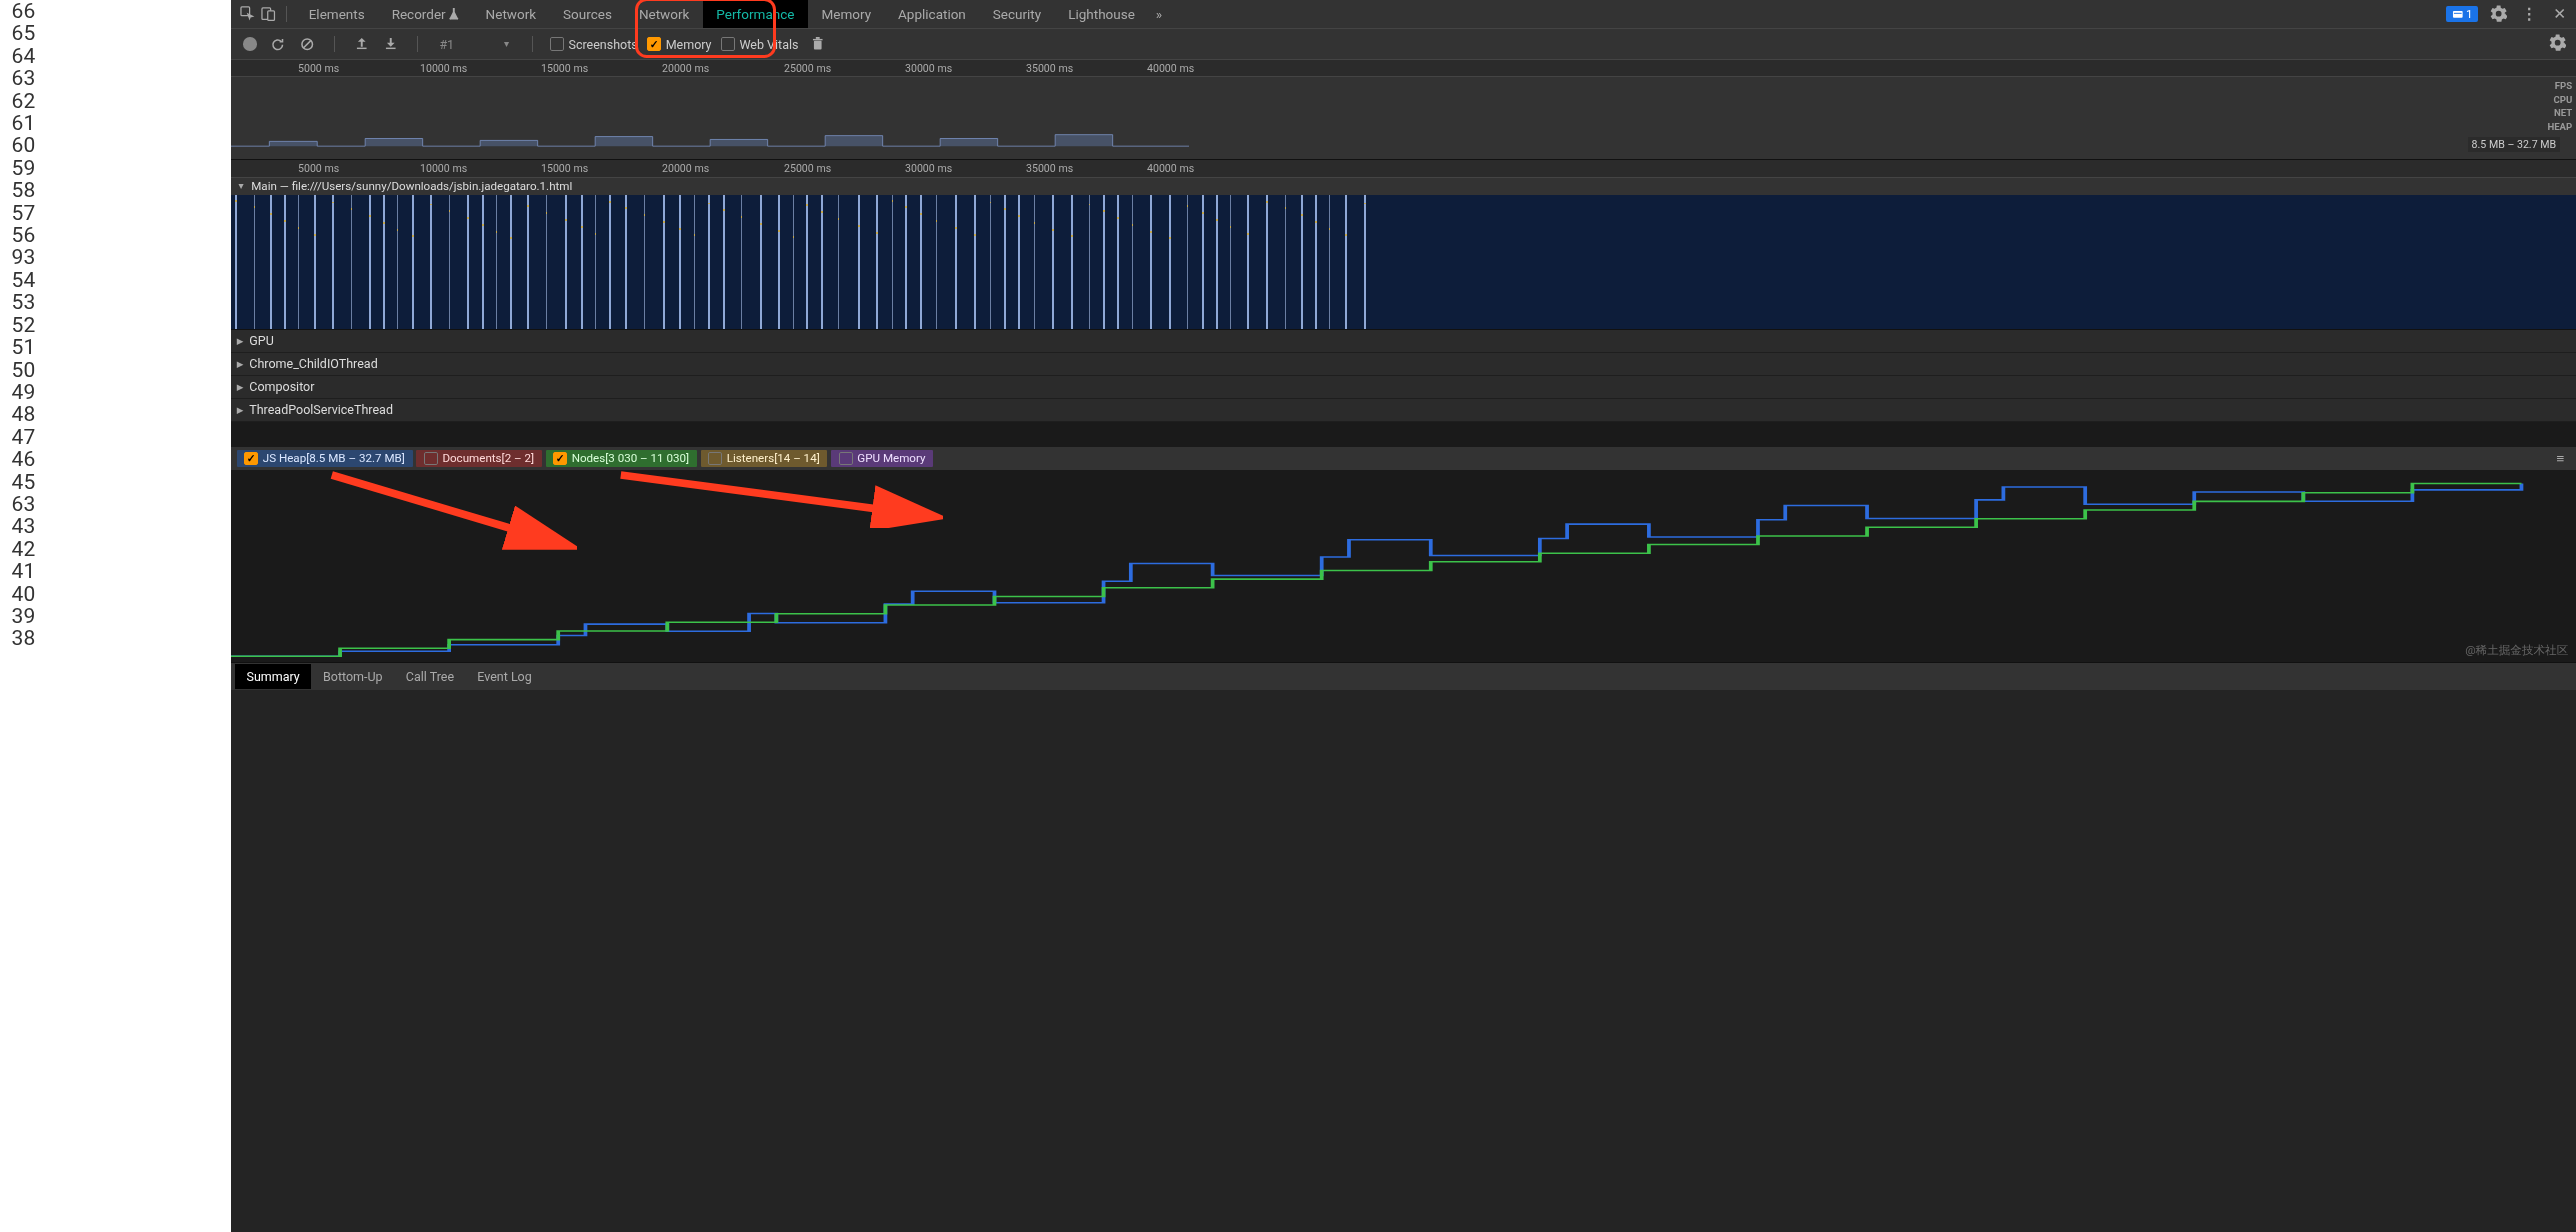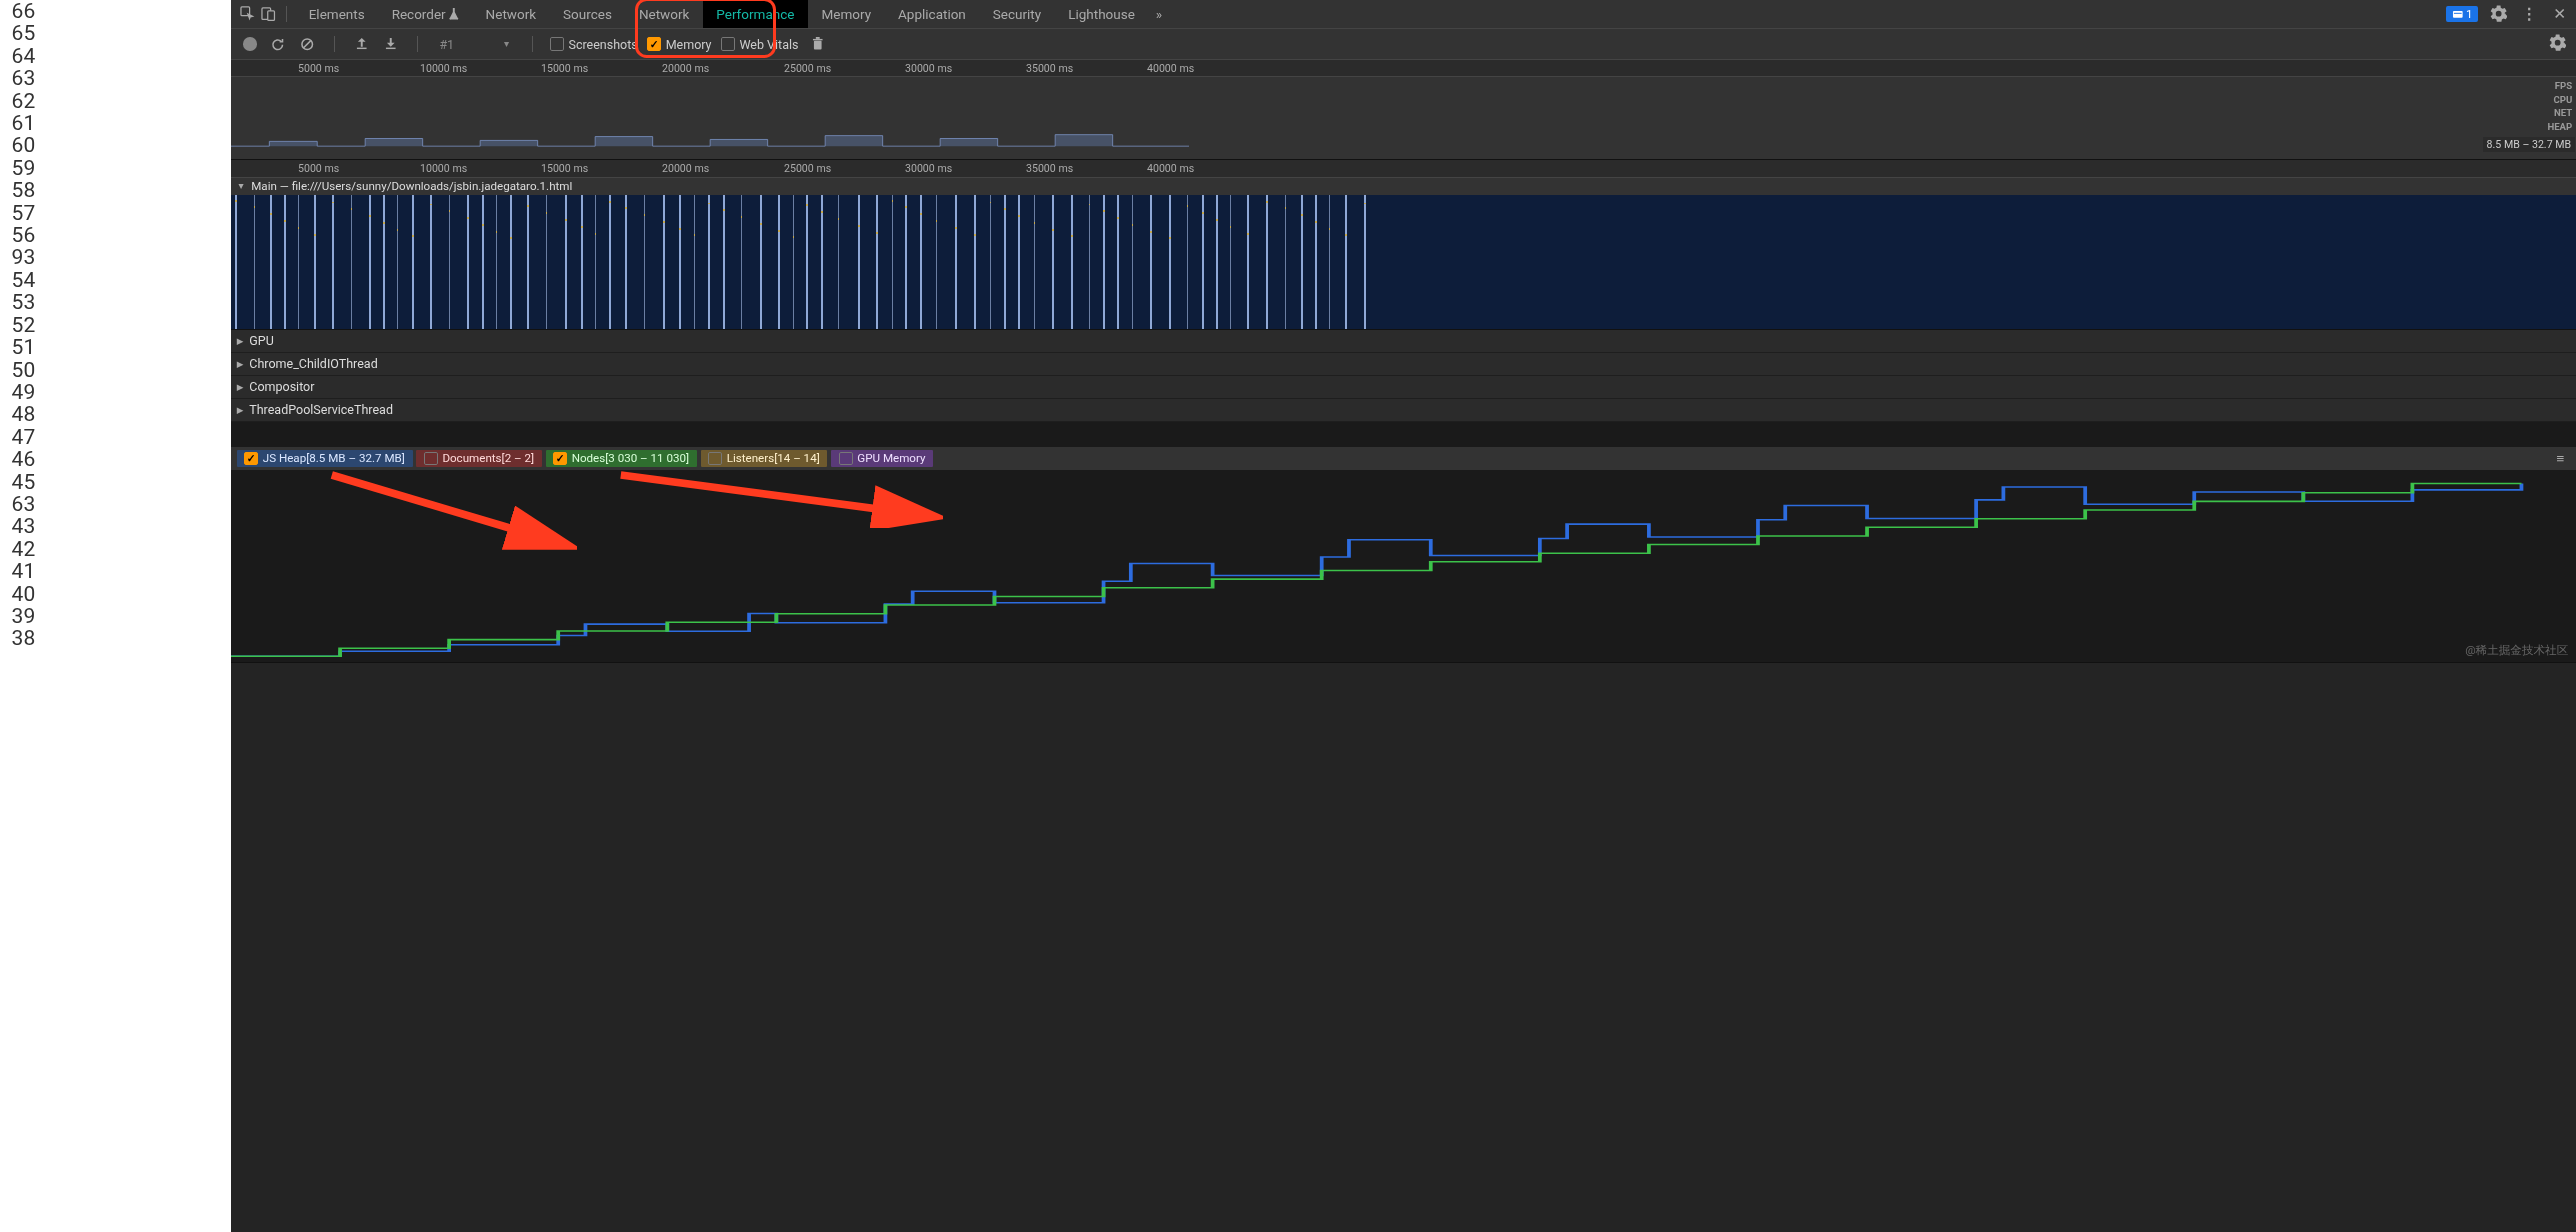--- a/index.html
+++ b/index.html
@@ -27,21 +27,21 @@
 .cbx.checked { background: #ff9800; border-color: #ff9800; color: #000; font-weight: bold; }
 
 
 .highlight-box { position: absolute; border: 3.9px solid #ff3b1f; border-radius: 11.6px; pointer-events: none; z-index: 50; }
 
 
 .ruler { height: 17.3px; background: #2b2b2b; position: relative; display: flex; font-size: 10.6px; color: #aaa; border-bottom: 1px solid #444;}
 .ruler .tick { position: absolute; top: 1.9px; }
 .overview { height: 83px; background: #333; position: relative; border-bottom: 1px solid #111; }
 .overview-labels { position: absolute; right: 1.9px; top: 0; font-size: 9.6px; font-weight: bold; color: #999; text-align: right; line-height: 13.5px; padding: 1.9px;}
-.overview-heap { position: absolute; right: 1px; bottom: 7.7px; font-size: 10.6px; color: #ccc; background: rgba(40,40,40,.7); padding: 1px 3.9px;}
+.overview-heap { position: absolute; right: 16px; bottom: 7.7px; font-size: 10.6px; color: #ccc; background: rgba(40,40,40,.7); padding: 1px 3.9px;}
 .overview-wave { position: absolute; left:0; right:0; bottom:9.6px; height:23px; }
 
 
 .panel-header { height: 17.3px; background: #444; display: flex; align-items: center; font-size: 11.6px; color: #ddd; padding: 0 5.8px; gap: 5.8px; }
 .panel-header.frames { background:#2b2b2b;}
 .frames-badge { background: #666; border: 1px solid #888; padding: 0 5.8px; border-radius: 1.9px; font-size: 10.6px; }
 .main-row { height: 17.3px; background: #333; display: flex; align-items: center; padding: 0 5.8px; gap: 5.8px; font-size: 11.6px; color: #ddd; }
 .disclosure { font-size: 8.7px; color: #aaa; }
 
 
@@ -543,15 +543,21 @@
       <defs>
           <marker id="ah2" markerWidth="10" markerHeight="10" refX="8" refY="3" orient="auto">
             <path d="M0,0 L10,3 L0,6 Z" fill="#ff3b1f"></path>
           </marker>
         </defs>
       <line x1="5" y1="5" x2="330" y2="48" stroke="#ff3b1f" stroke-width="8" marker-end="url(#ah2)"></line>
     </svg>
     <div class="watermark">@稀土掘金技术社区</div>
   </div>
 
+  <div class="bottom-tabs" id="bottom-tabs">
+      <div class="btab active">Summary</div>
+      <div class="btab">Bottom-Up</div>
+      <div class="btab">Call Tree</div>
+      <div class="btab">Event Log</div>
+    </div>
 
 </div>
 
 
 </body></html>

